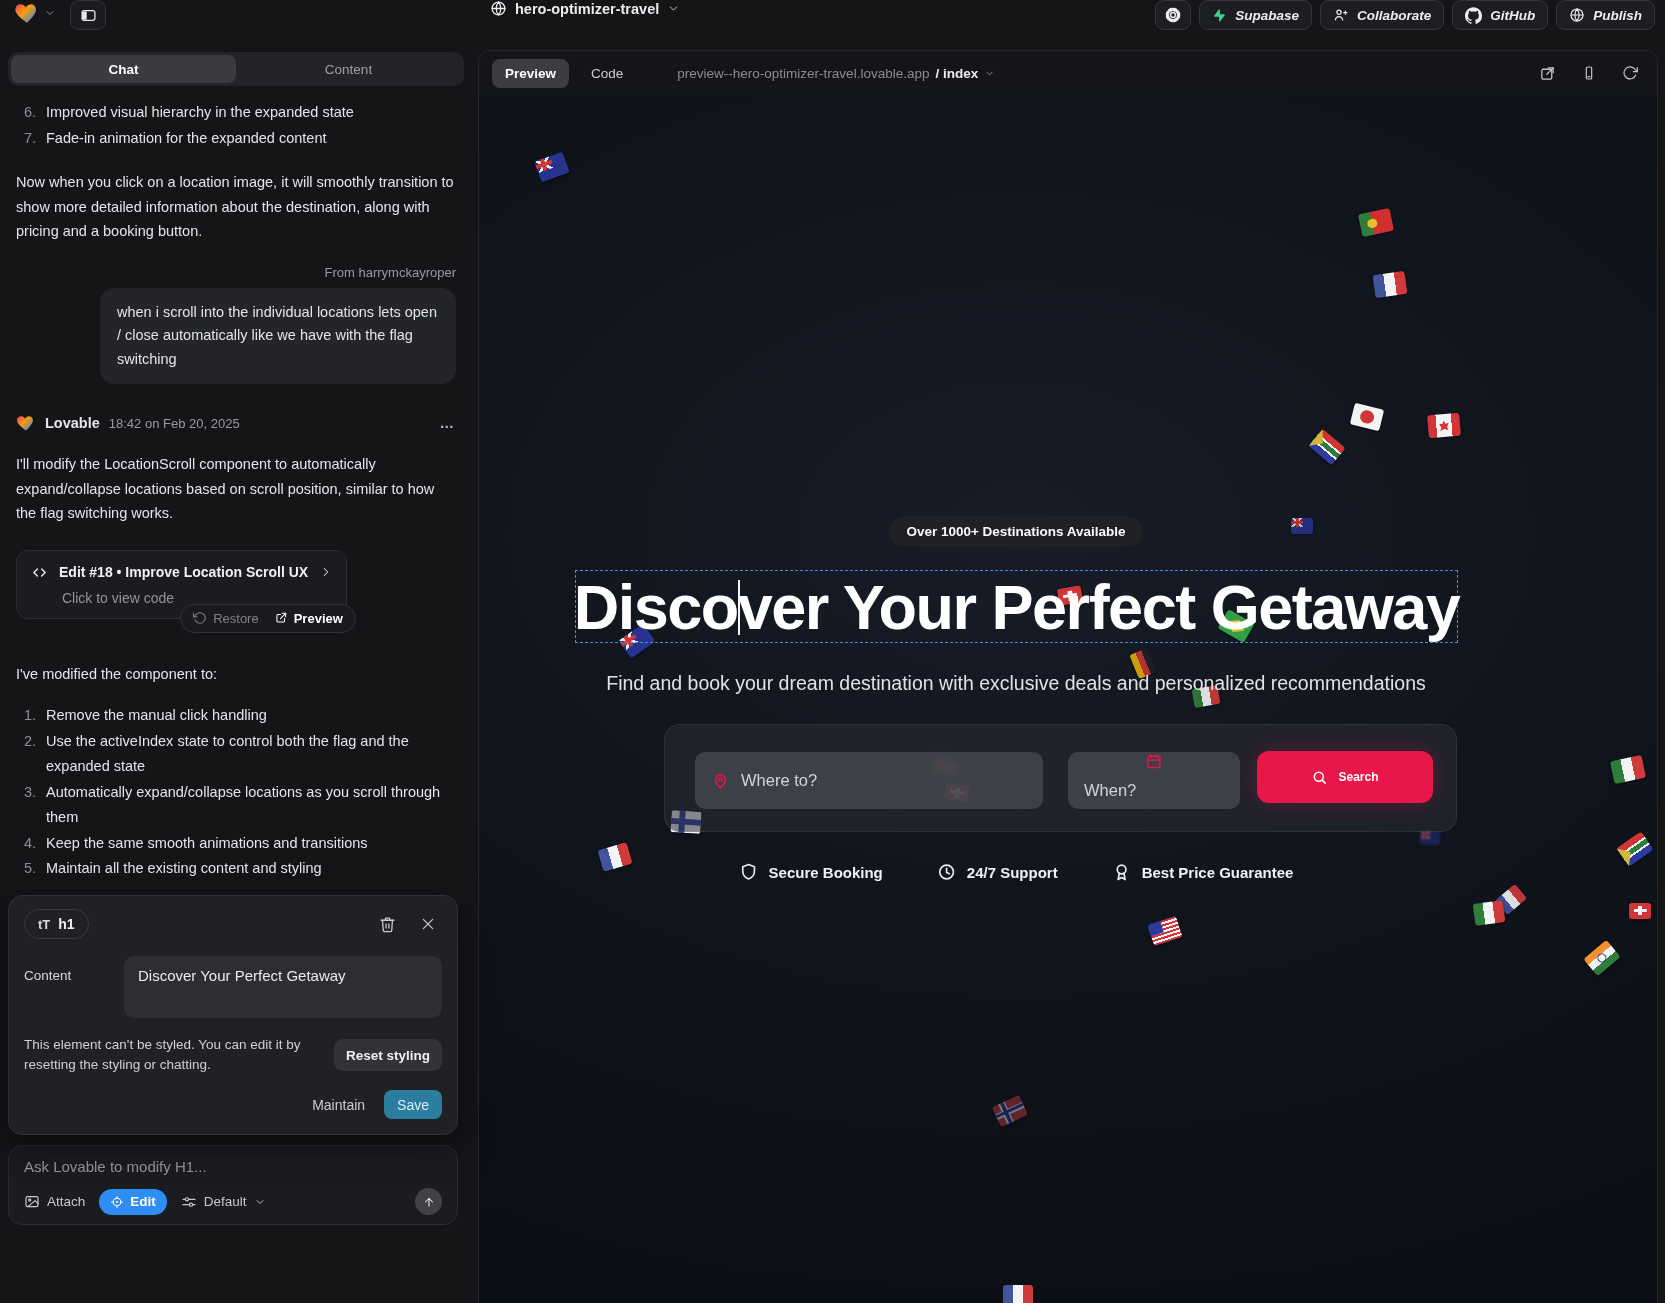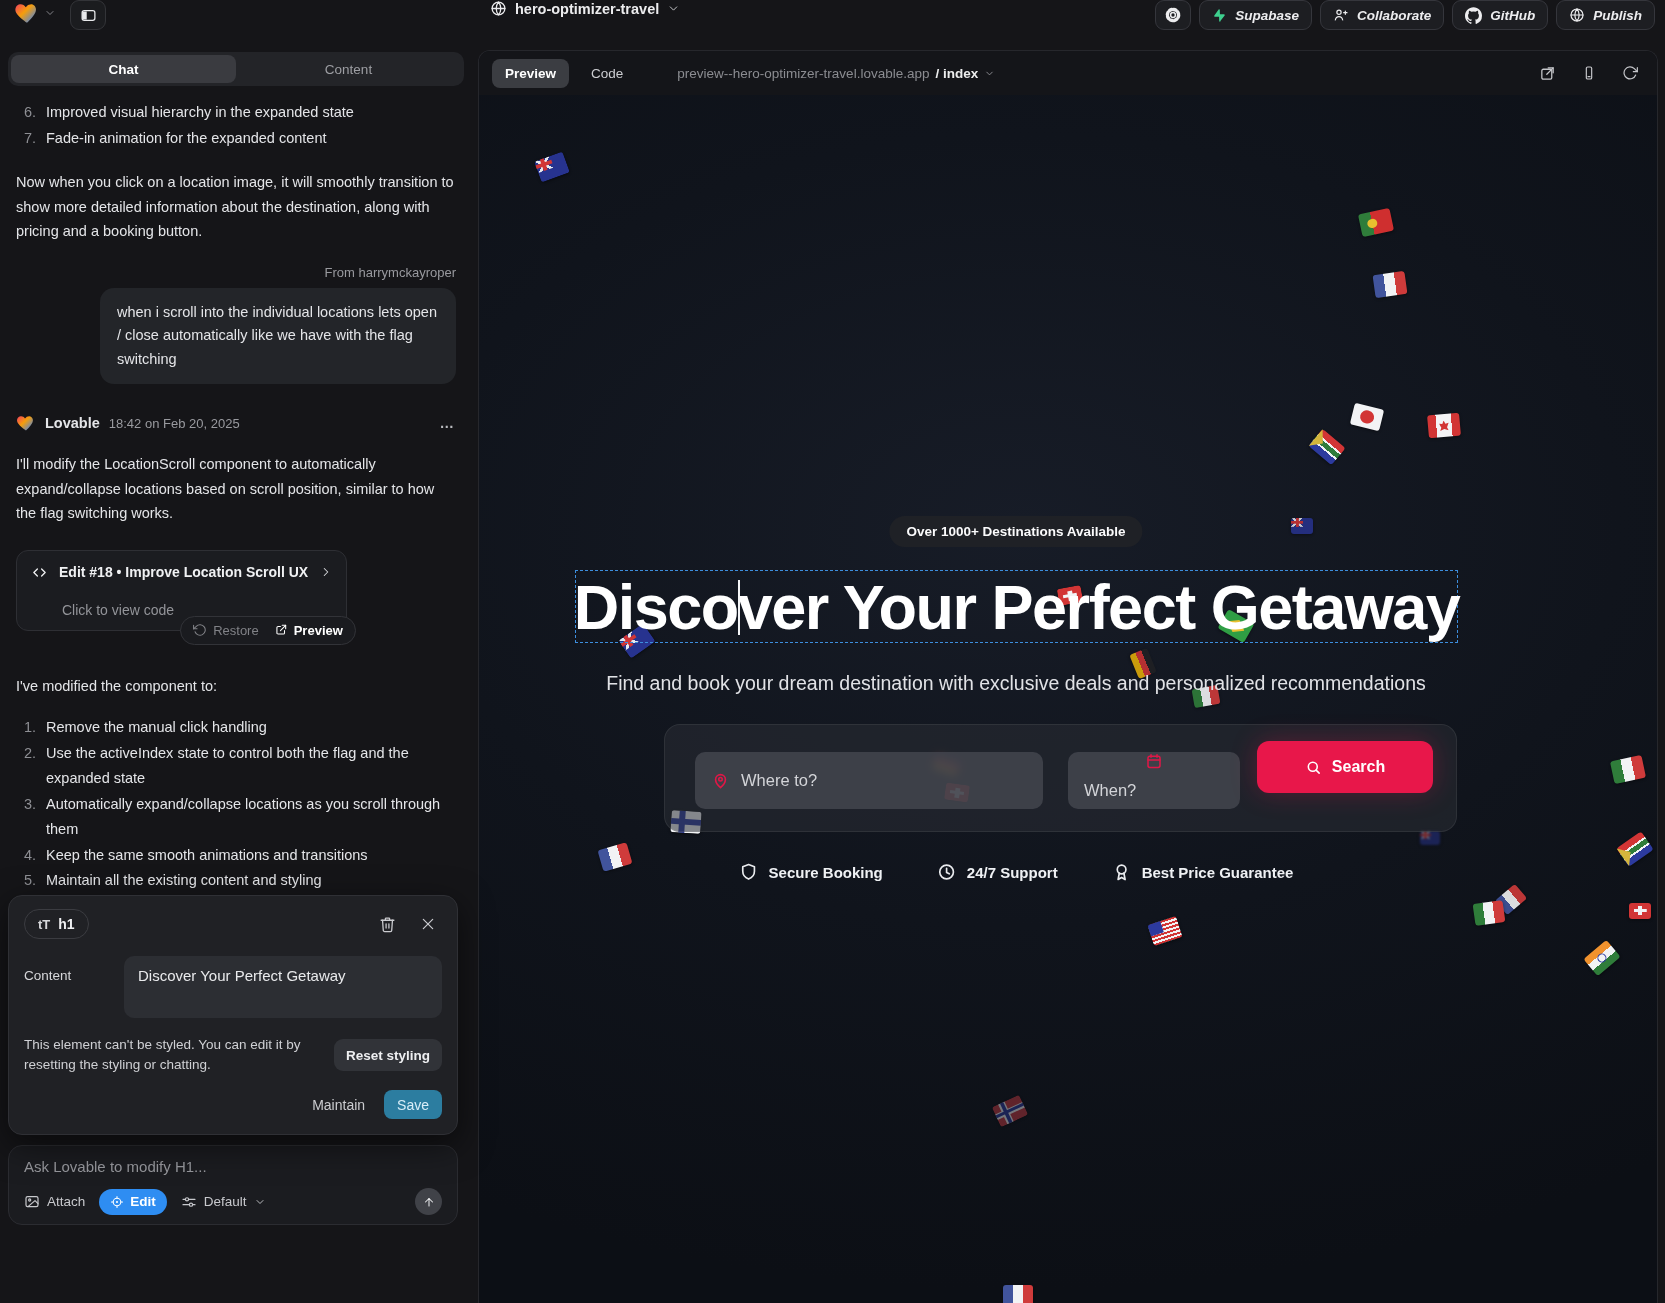--- a/index.html
+++ b/index.html
@@ -37,21 +37,21 @@
   .para { line-height:24.5px; margin-top:19px; }
   .from-label { text-align:right; font-size:13px; color:#999a9f; margin-top:21px; }
   .bubble { margin-left:84px; margin-top:8px; background:#232529; border-radius:14px; padding:13px 17px; line-height:23.5px; }
   .lrow { display:flex; align-items:center; gap:9px; margin-top:29px; }
   .lname { font-weight:bold; }
   .ltime { color:#999a9f; font-size:13px; }
   .ldots { margin-left:auto; color:#b9babe; cursor:pointer; letter-spacing:2px; font-weight:bold; }
   .editcard { margin-top:24px; width:331px; background:#1b1c20; border:1px solid #2e2f34; border-radius:12px; padding:13px 14px 12px; cursor:pointer; }
   .ec-row { display:flex; align-items:center; gap:11px; font-weight:bold; font-size:14px; white-space:nowrap; color:#f0f1f3; }
   .ec-row .chev-r { margin-left:auto; color:#d7d8db; }
-  .ec-sub { color:#939499; margin-left:31px; margin-top:21px; font-size:14px; }
+  .ec-sub { color:#939499; margin-left:31px; margin-top:9px; font-size:14px; }
   .pillrow { position:relative; margin-left:164px; margin-top:-15px; width:176px; height:29px; background:#1a1b1f; border:1px solid #323338; border-radius:999px; display:flex; align-items:center; justify-content:center; gap:15px; font-size:13px; }
   .pill-btn { display:flex; align-items:center; gap:6px; cursor:pointer; }
   .pill-btn.restore { color:#818287; }
   .pill-btn.pv { color:#fff; font-weight:bold; }
 
   
   .editorpanel { position:absolute; left:8px; width:450px; top:849px; height:240px; background:#202125; border:1px solid #2f3035; border-radius:14px; box-shadow:0 10px 34px rgba(0,0,0,.55); padding:13px 15px; z-index:5; }
   .ep-head { display:flex; align-items:center; }
   .tagpill { display:inline-flex; align-items:center; gap:8px; border:1px solid #3b3c41; border-radius:999px; height:30px; padding:0 13px; font-size:14px; font-weight:bold; color:#f0f1f3; }
   .tagpill .tticon { font-size:13px; color:#d7d8db; font-weight:bold; }
@@ -95,21 +95,21 @@
   .h1box { position:absolute; left:96px; top:475px; width:883px; height:73px; border:1.5px dashed #3d8ede; display:flex; align-items:center; justify-content:center; z-index:2; cursor:text; }
   .h1text { font-size:63px; font-weight:bold; letter-spacing:-1.5px; color:#fff; white-space:nowrap; }
   .caret { position:absolute; left:162px; top:9px; width:2px; height:55px; background:#f4f5f7; }
   .subtitle { position:absolute; left:537px; top:577px; transform:translateX(-50%); font-size:19.5px; color:#e1e2e6; white-space:nowrap; z-index:2; }
   .searchcard { position:absolute; left:141px; top:629px; width:793px; height:108px; background:rgba(41,45,53,.55); border:1px solid rgba(255,255,255,.07); border-radius:16px; z-index:2;margin-left:44px; }
   .sinput { position:absolute; top:27px; height:57px; background:rgba(68,71,79,.82); border-radius:10px; display:flex; align-items:center; gap:11px; padding:0 16px; color:#e01747; }
   .sinput input { background:transparent; border:none; outline:none; font-size:16.5px; color:#e6e7ea; font-family:inherit; width:100%; }
   .sinput input::placeholder { color:#d3d4d8; }
   .sinput.where { left:30px; width:348px; }
   .sinput.when  { left:403px; width:172px;flex-direction:column; }
-  .searchbtn { position:absolute; left:592px; top:16px; width:176px; height:52px; background:#e8174a; border:none; border-radius:12px; color:#fff; font-size:16px; font-weight:bold; display:flex; align-items:center; justify-content:center; gap:10px; cursor:pointer; font-family:inherit; box-shadow:0 0 26px rgba(232,23,74,.28); }
+  .searchbtn { position:absolute; left:592px; top:26px; width:176px; height:52px; background:#e8174a; border:none; border-radius:12px; color:#fff; font-size:12px; font-weight:bold; display:flex; align-items:center; justify-content:center; gap:10px; cursor:pointer; font-family:inherit; box-shadow:0 0 26px rgba(232,23,74,.28); }
   .features { position:absolute; left:537px; top:767px; transform:translateX(-50%); display:flex; align-items:center; gap:54px; z-index:2; white-space:nowrap; }
   .feature { display:flex; align-items:center; gap:10px; font-size:15px; font-weight:bold; color:#eff1f4; }
   .feature .fic { color:#e9ebee; }
 
   
   .flag { position:absolute; border-radius:3px; box-shadow:0 1px 3px rgba(0,0,0,.45); z-index:1; }
   .f-france { background:linear-gradient(90deg,#41549c 33.4%,#f2f3f5 33.4% 66.6%,#cf3b3b 66.6%); }
   .f-portugal { background:linear-gradient(90deg,#2f7d3a 38%,#cf2f2f 38%); }
   .f-portugal::after { content:""; position:absolute; left:38%; top:50%; width:30%; height:42%; transform:translate(-50%,-50%); background:#e8c02f; border-radius:50%; }
   .f-japan { background:#f2f3f5; }

